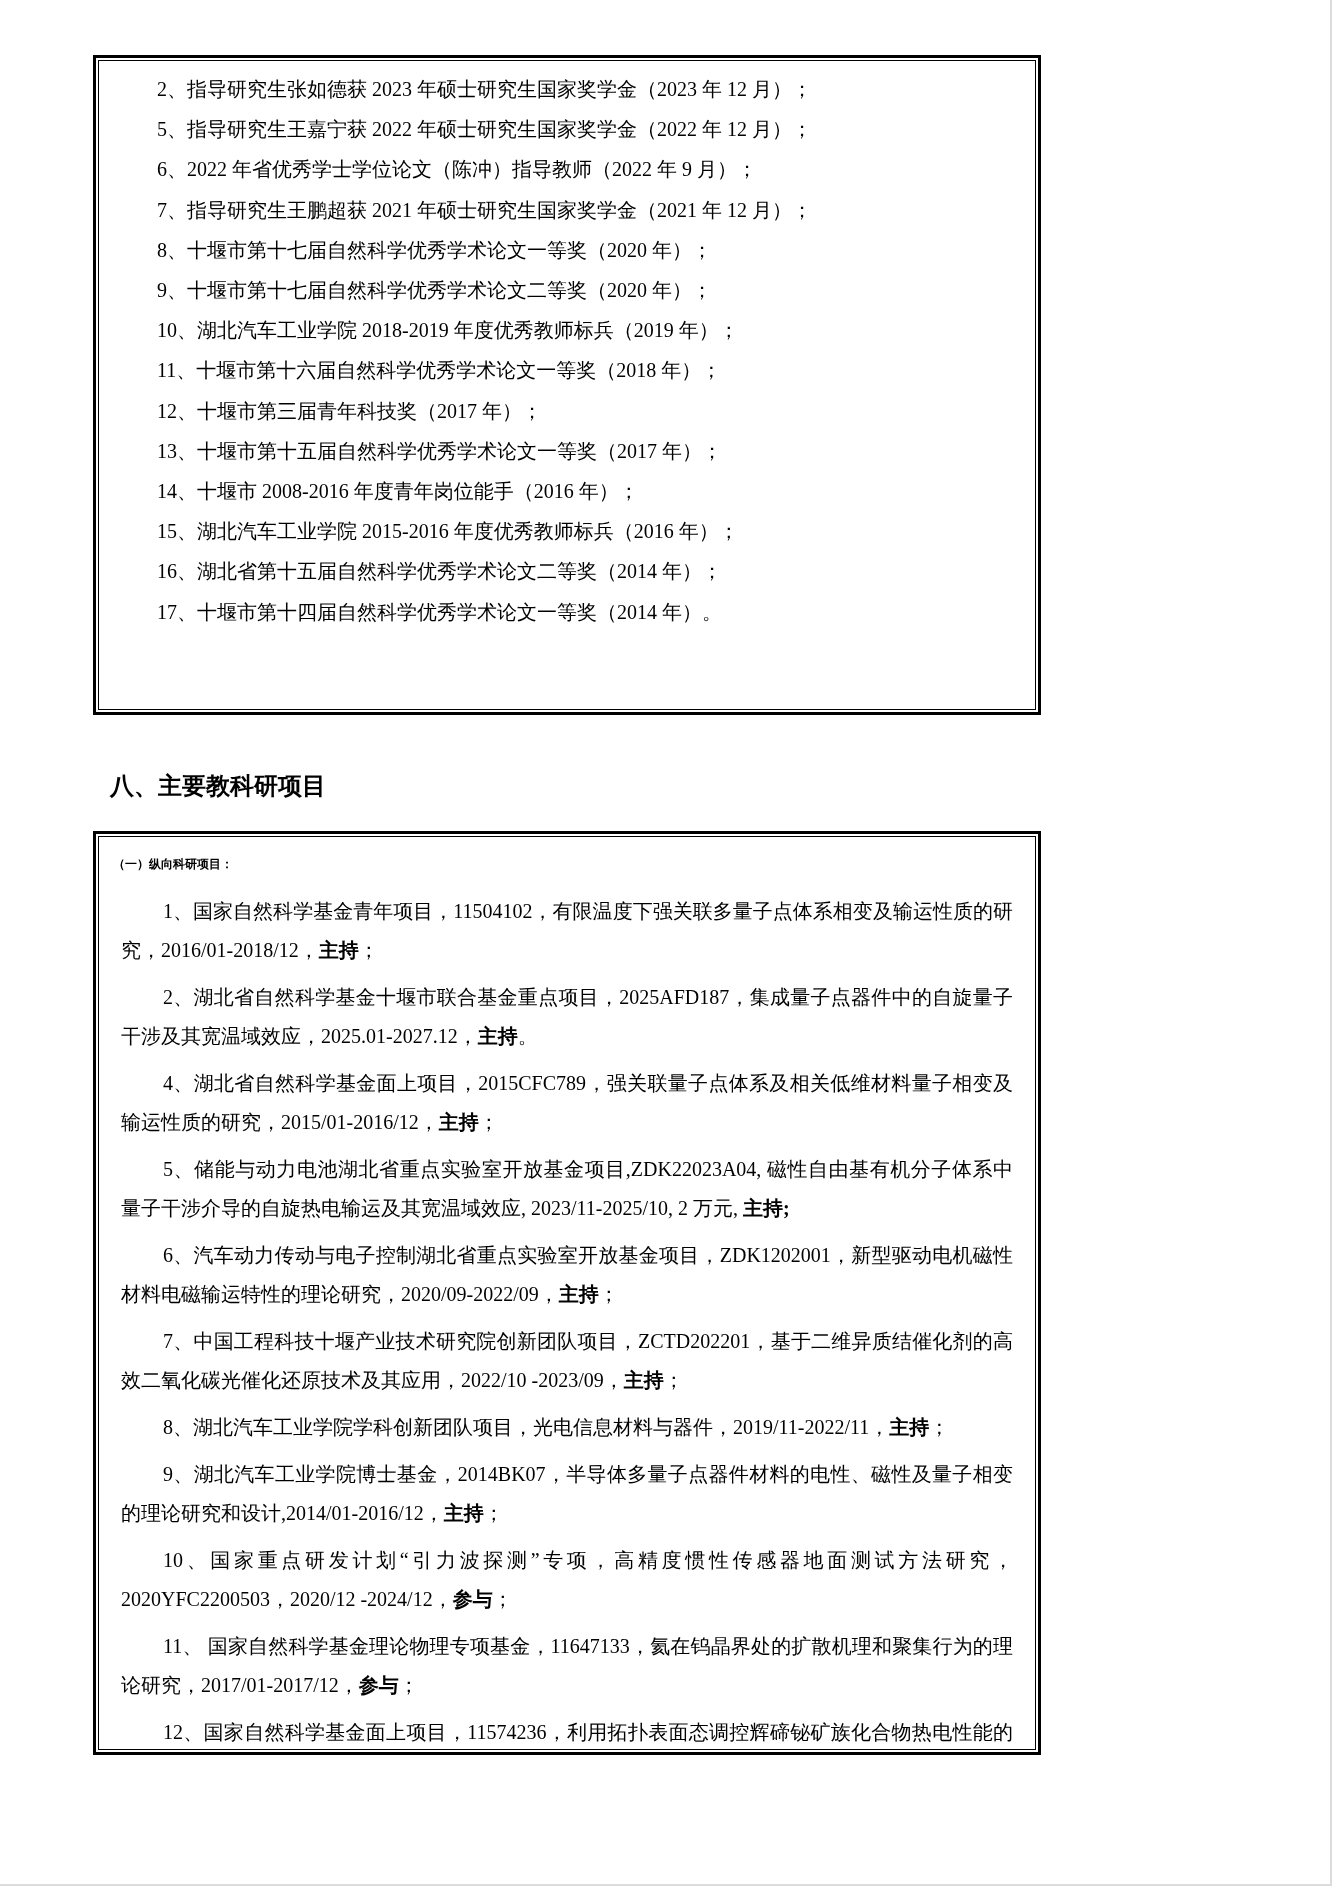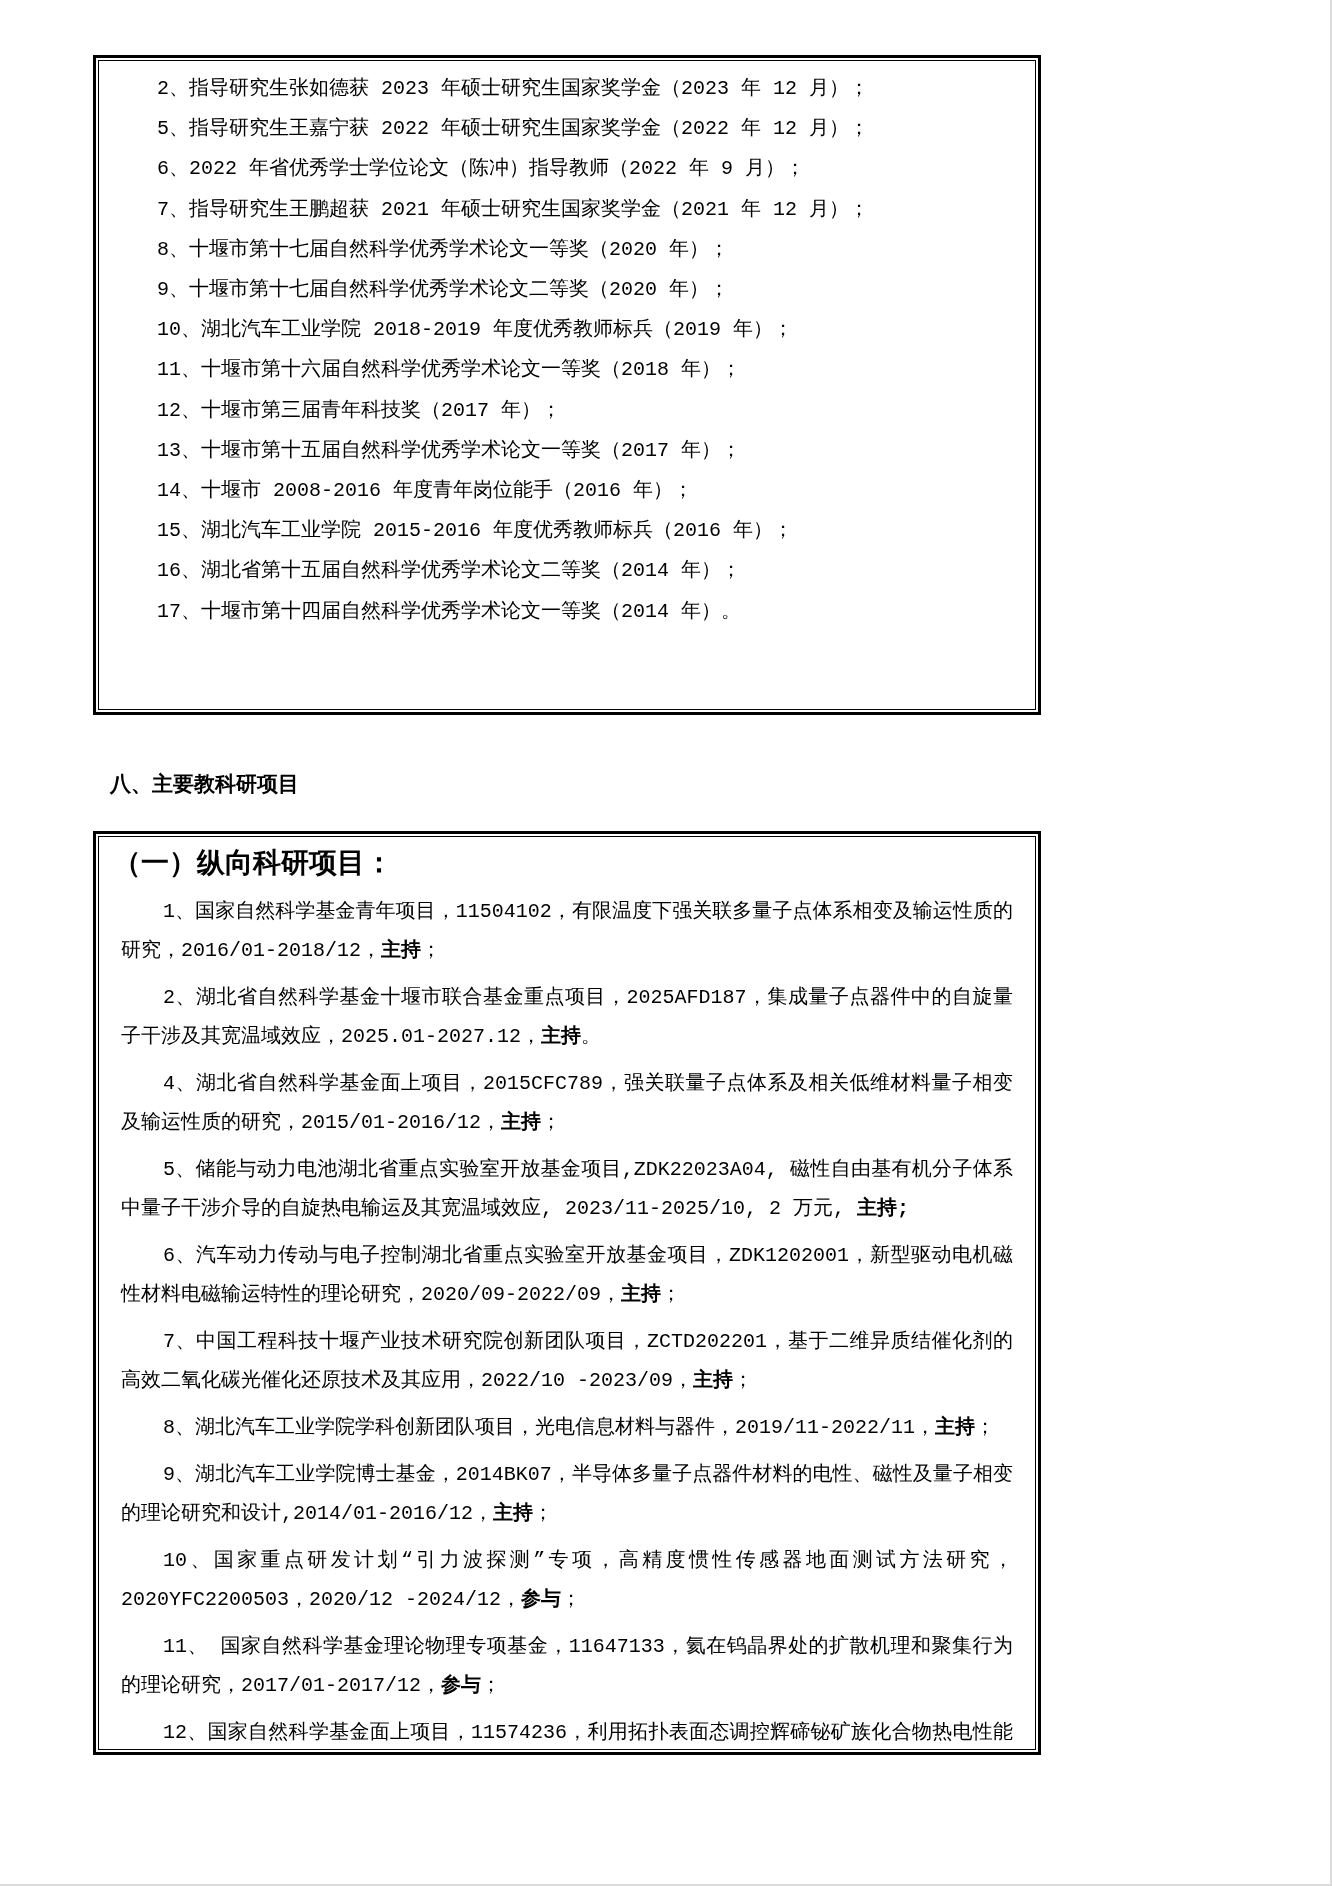--- a/index.html
+++ b/index.html
@@ -1,21 +1,21 @@
 <!DOCTYPE html>
 <html><head>
 <meta charset="utf-8">
 <style>
   html,body { margin:0; padding:0; background:#fff; }
   .page {
     position:relative;
     width:1332px; height:1886px;
     background:#fff;
     color:#000;
-    font-family:Liberation Mono, monospace;
+    font-family:Liberation Serif, serif;
     overflow:hidden;
     box-shadow: inset -2px 0 0 #dcdcdc, inset 0 -2px 0 #dcdcdc;
   }
   .box {
     position:absolute; left:93px; width:948px;
     border:3px solid #000;
     padding:2px;
     box-sizing:border-box;
     background:#fff;
   }
@@ -28,26 +28,26 @@
   }
   .awards-box { top:55px; height:660px; }
   .award-line {
     font-size:20px;
     line-height:40.2px;
     padding-left:44px;
     white-space:nowrap;
   }
   .section-heading {
     position:absolute; left:110px; top:770px;
-    font-size:21px; font-weight:bold;
+    font-size:24px; font-weight:bold;
     margin:0;
   }
   .projects-box { top:831px; height:924px; }
   .projects-sub {
-    font-size:28px; font-weight:bold;
+    font-size:12px; font-weight:bold;
     line-height:39px;
   }
   .project-item {
     margin:8px;
     font-size:20px;
     line-height:39px;
     text-align:justify;
     text-indent:42px;
   }
   .bold { font-weight:bold; }

